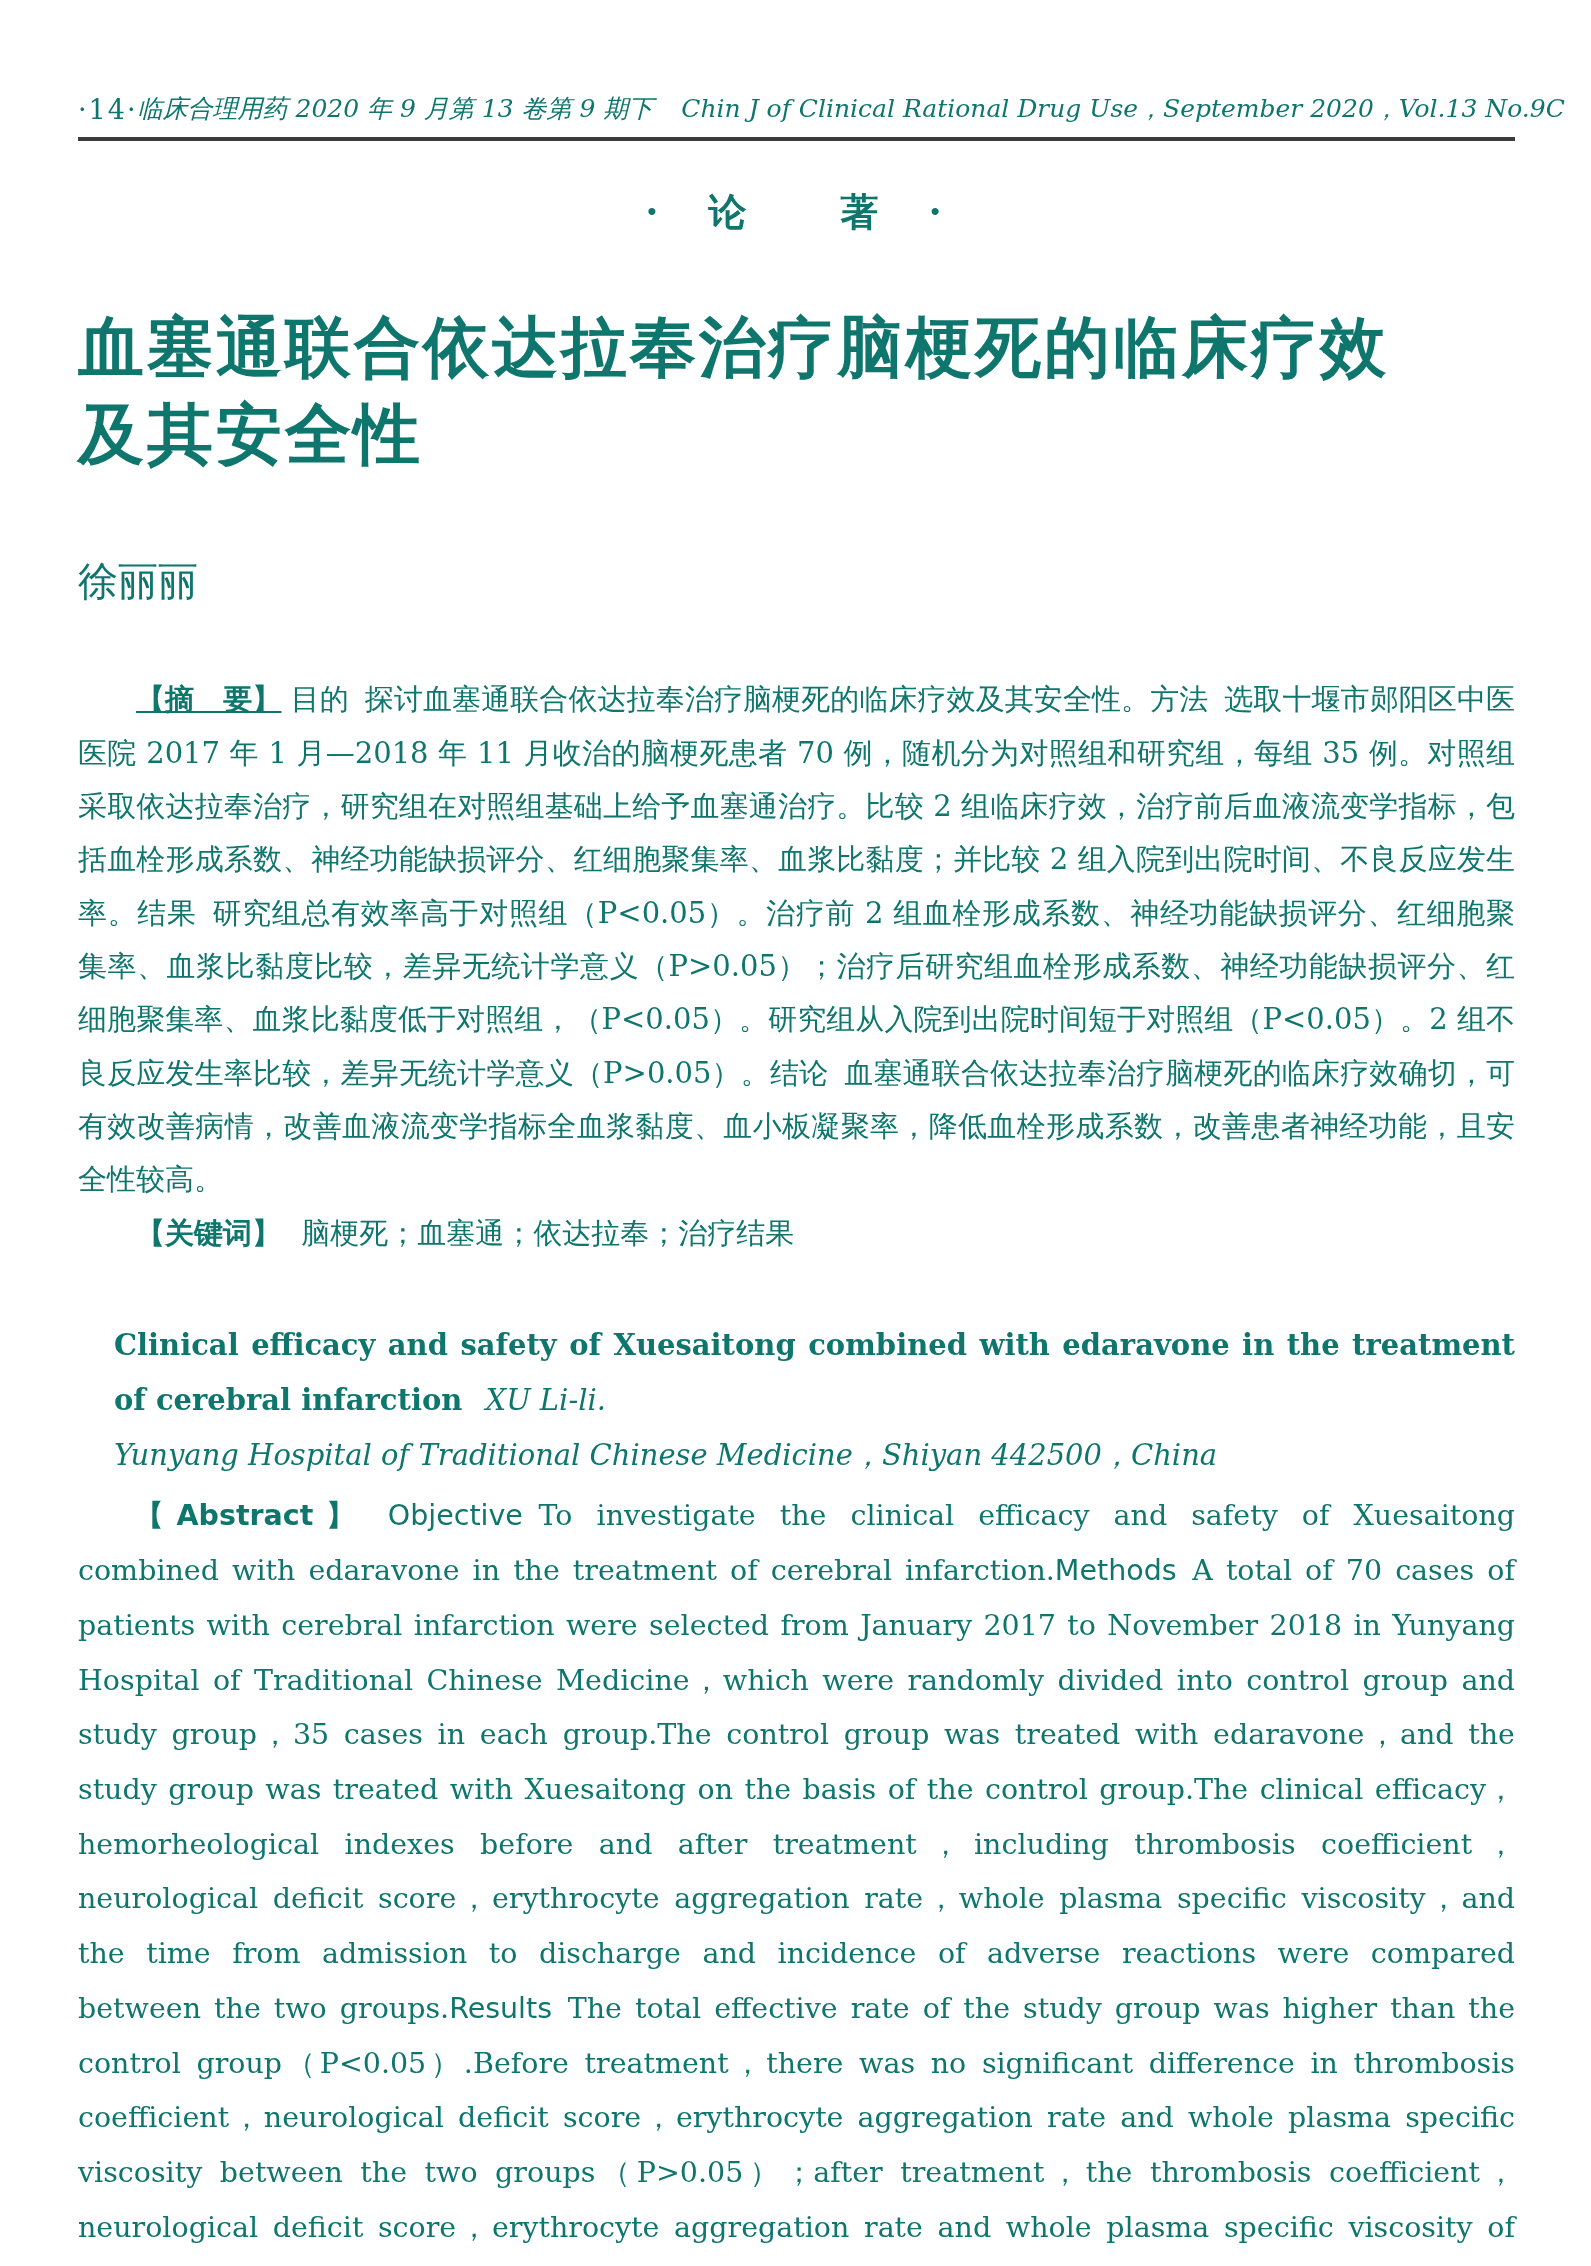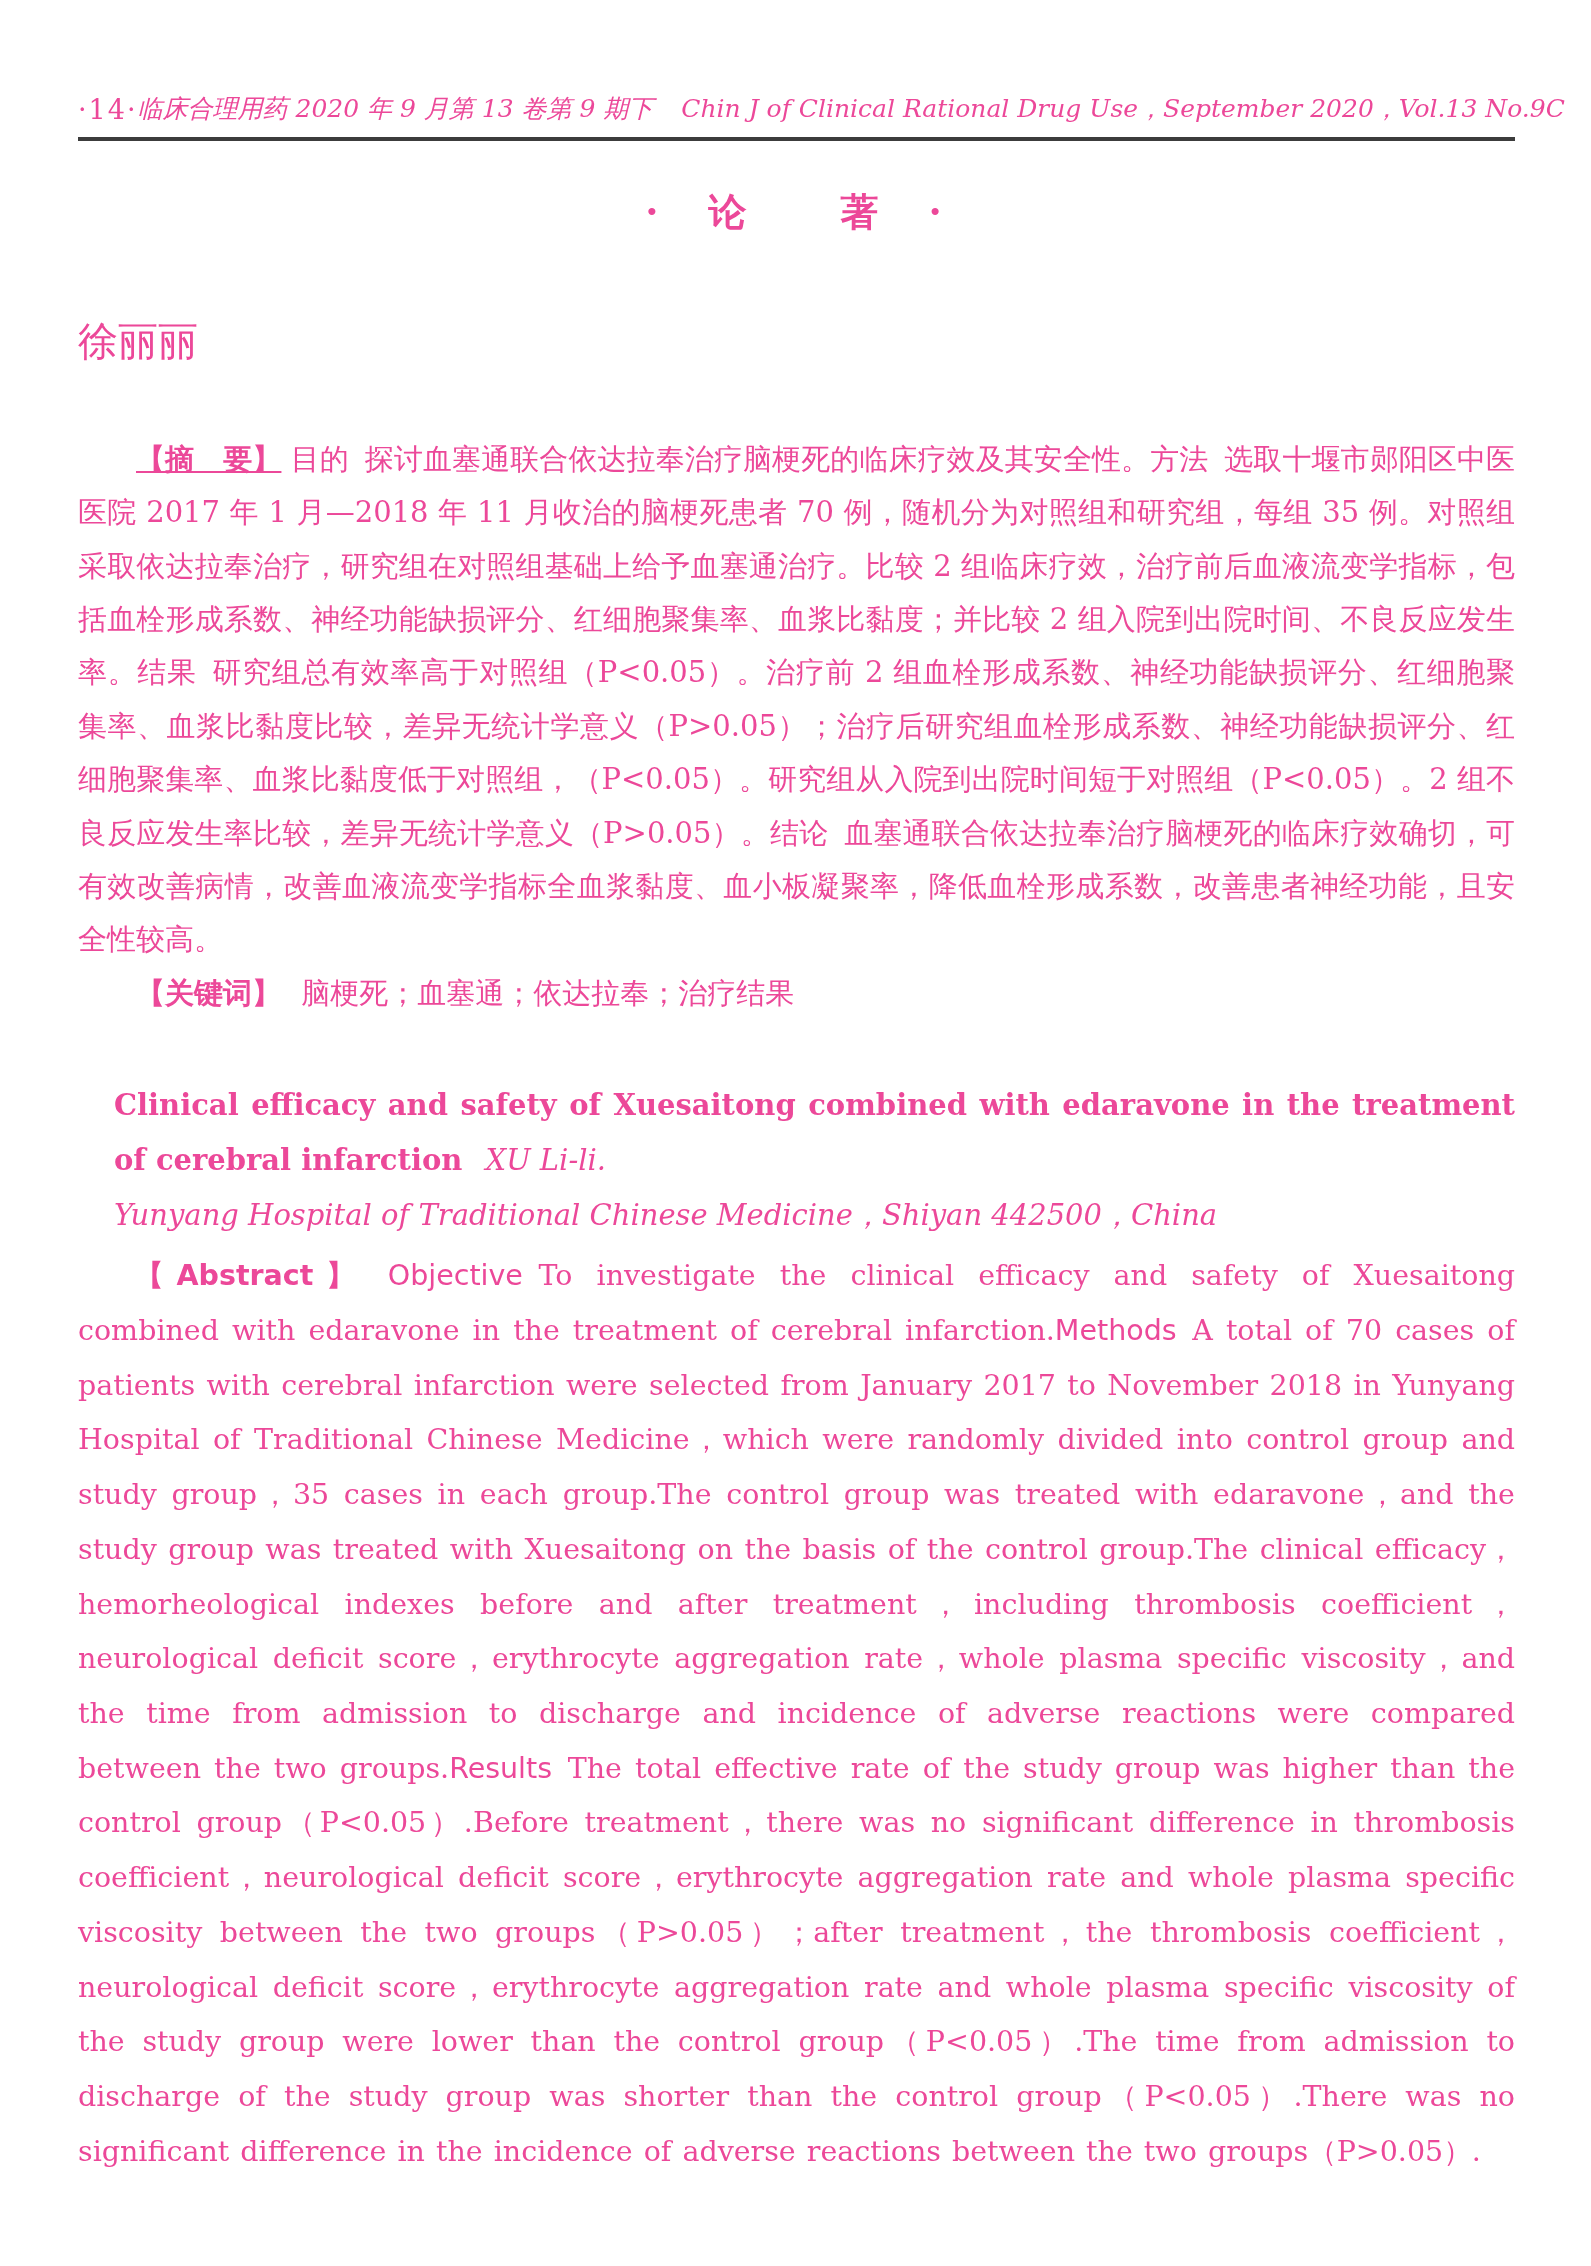--- a/index.html
+++ b/index.html
@@ -2,21 +2,21 @@
 <html><head>
 <meta charset="utf-8">
 <style>
   * { margin: 0; padding: 0; box-sizing: border-box; }
   html, body { background: #e8e8e8; }
   .page {
     width: 1591px;
     height: 2266px;
     margin: 0 auto;
     background: #ffffff;
-    color: #ec4899;
+    color: #0f766e;
     font-family: "DejaVu Serif", "Liberation Serif", serif;
     padding: 92px 76px 0 78px;
     position: relative;
     overflow: hidden;
   }
   
   .journal-header {
     display: flex;
     align-items: flex-end;
     justify-content: space-between;
@@ -92,20 +92,24 @@
 
   <header class="journal-header">
     <span class="page-number">·14·</span>
     <span class="journal-info">
       <span class="cn">临床合理用药 2020 年 9 月第 13 卷第 9 期下</span><span class="en">Chin J of Clinical Rational Drug Use，September 2020，Vol.13 No.9C</span>
     </span>
   </header>
 
   <div class="article-type">·　论　　著　·</div>
 
+  <h1 class="article-title">
+    <span>血塞通联合依达拉奉治疗脑梗死的临床疗效</span><br>
+    <span>及其安全性</span>
+  </h1>
 
   <div class="author-name">徐丽丽</div>
 
   <p class="abstract-cn">
     <span class="seg-label">【摘　要】</span>
     <span class="inline-label">目的</span><span>探讨血塞通联合依达拉奉治疗脑梗死的临床疗效及其安全性。</span><span class="inline-label">方法</span><span>选取十堰市郧阳区中医医院 2017 年 1 月—2018 年 11 月收治的脑梗死患者 70 例，随机分为对照组和研究组，每组 35 例。对照组采取依达拉奉治疗，研究组在对照组基础上给予血塞通治疗。比较 2 组临床疗效，治疗前后血液流变学指标，包括血栓形成系数、神经功能缺损评分、红细胞聚集率、血浆比黏度；并比较 2 组入院到出院时间、不良反应发生率。</span><span class="inline-label">结果</span><span>研究组总有效率高于对照组（P&lt;0.05）。治疗前 2 组血栓形成系数、神经功能缺损评分、红细胞聚集率、血浆比黏度比较，差异无统计学意义（P&gt;0.05）；治疗后研究组血栓形成系数、神经功能缺损评分、红细胞聚集率、血浆比黏度低于对照组，（P&lt;0.05）。研究组从入院到出院时间短于对照组（P&lt;0.05）。2 组不良反应发生率比较，差异无统计学意义（P&gt;0.05）。</span><span class="inline-label">结论</span><span>血塞通联合依达拉奉治疗脑梗死的临床疗效确切，可有效改善病情，改善血液流变学指标全血浆黏度、血小板凝聚率，降低血栓形成系数，改善患者神经功能，且安全性较高。</span>
   </p>
 
   <p class="keywords-line">
     <span class="bracket-label">【关键词】</span><span>脑梗死；血塞通；依达拉奉；治疗结果</span>

